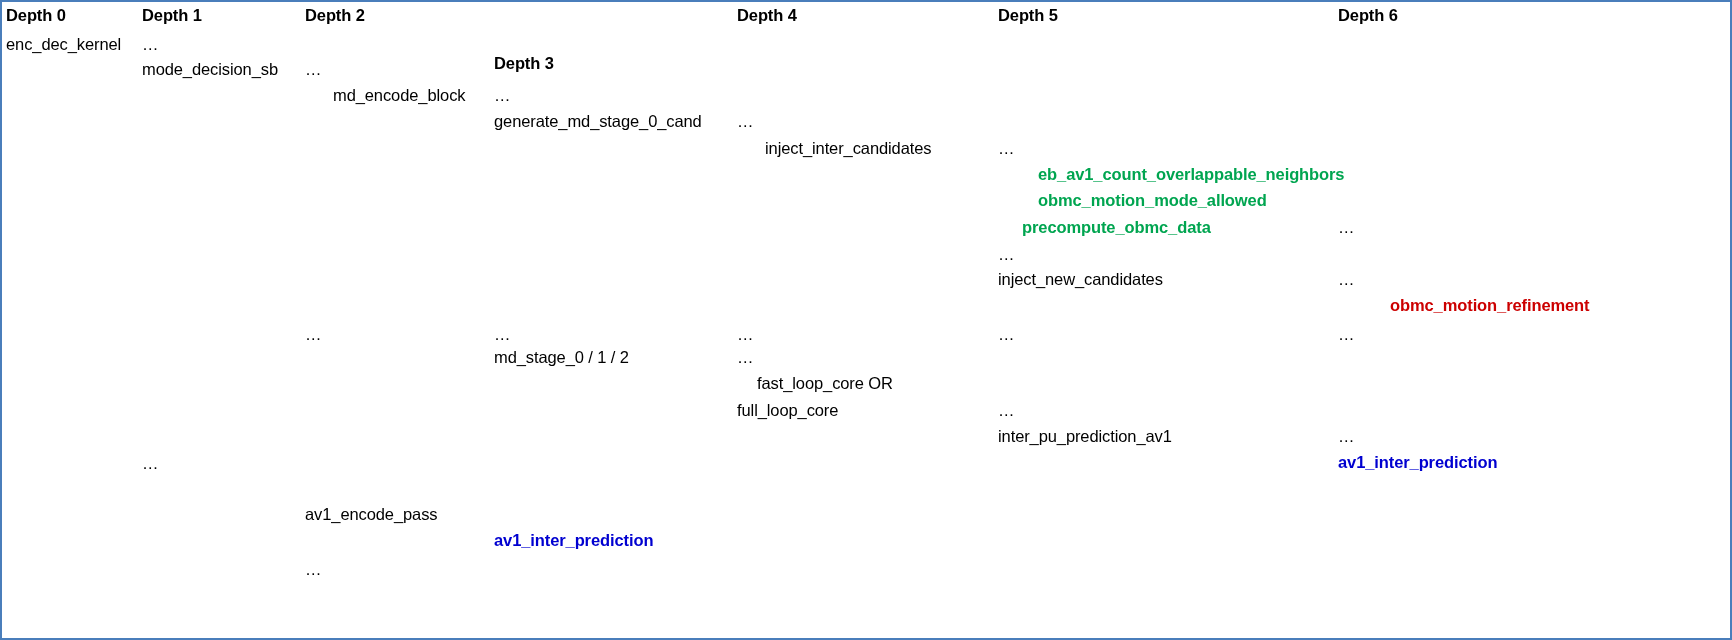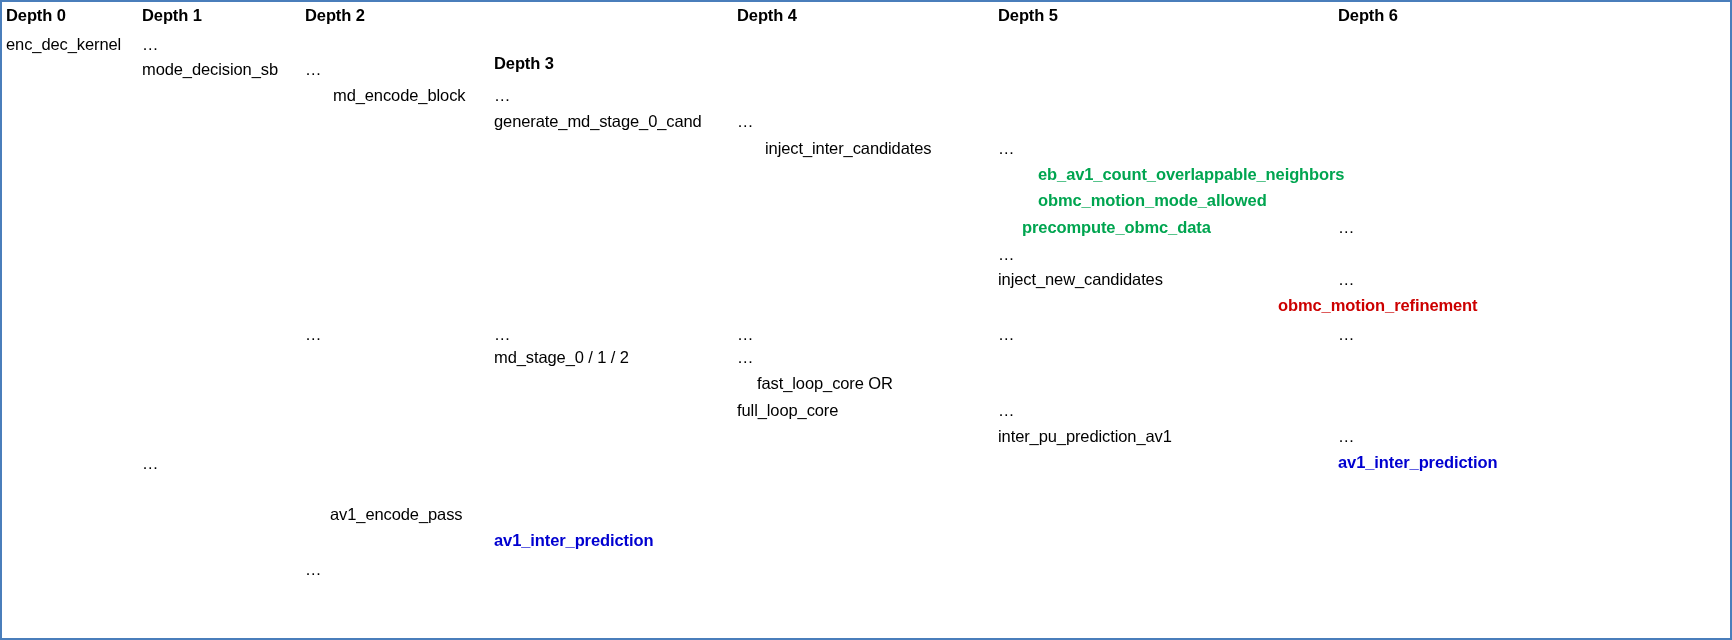--- a/index.html
+++ b/index.html
@@ -84,32 +84,32 @@
       <div class="cell  ellipsis" style="left: 735px; top: 110px;">…</div>
       <div class="cell " style="left: 735px; top: 137px; margin-left: 28px;">inject_inter_candidates</div>
       <div class="cell  ellipsis" style="left: 996px; top: 137px;">…</div>
       <div class="cell green" style="left: 996px; top: 163px;">eb_av1_count_overlappable_neighbors</div>
       <div class="cell green" style="left: 996px; top: 189px;">obmc_motion_mode_allowed</div>
       <div class="cell green" style="left: 980px; top: 216px;">precompute_obmc_data</div>
       <div class="cell  ellipsis" style="left: 1336px; top: 216px;">…</div>
       <div class="cell  ellipsis" style="left: 996px; top: 243px;">…</div>
       <div class="cell " style="left: 996px; top: 268px;">inject_new_candidates</div>
       <div class="cell  ellipsis" style="left: 1336px; top: 268px;">…</div>
-      <div class="cell red" style="left: 1276px; top: 294px;">obmc_motion_refinement</div>
+      <div class="cell red" style="left: 1388px; top: 294px;">obmc_motion_refinement</div>
       <div class="cell  ellipsis" style="left: 303px; top: 323px;">…</div>
       <div class="cell  ellipsis" style="left: 492px; top: 323px;">…</div>
       <div class="cell  ellipsis" style="left: 735px; top: 323px;">…</div>
       <div class="cell  ellipsis" style="left: 996px; top: 323px;">…</div>
       <div class="cell  ellipsis" style="left: 1336px; top: 323px;">…</div>
       <div class="cell " style="left: 492px; top: 346px;">md_stage_0 / 1 / 2</div>
       <div class="cell  ellipsis" style="left: 735px; top: 346px;">…</div>
       <div class="cell " style="left: 735px; top: 372px; margin-left: 20px;">fast_loop_core OR</div>
       <div class="cell " style="left: 735px; top: 399px;">full_loop_core</div>
       <div class="cell  ellipsis" style="left: 996px; top: 399px;">…</div>
       <div class="cell " style="left: 996px; top: 425px;">inter_pu_prediction_av1</div>
       <div class="cell  ellipsis" style="left: 1336px; top: 425px;">…</div>
       <div class="cell  ellipsis" style="left: 140px; top: 452px;">…</div>
       <div class="cell blue" style="left: 1336px; top: 451px;">av1_inter_prediction</div>
-      <div class="cell " style="left: 303px; top: 503px; margin-left: 25px;">av1_encode_pass</div>
+      <div class="cell " style="left: 303px; top: 503px;">av1_encode_pass</div>
       <div class="cell blue" style="left: 492px; top: 529px;">av1_inter_prediction</div>
       <div class="cell  ellipsis" style="left: 303px; top: 558px;">…</div>
     </div>
 </div>
 
 </body></html>

